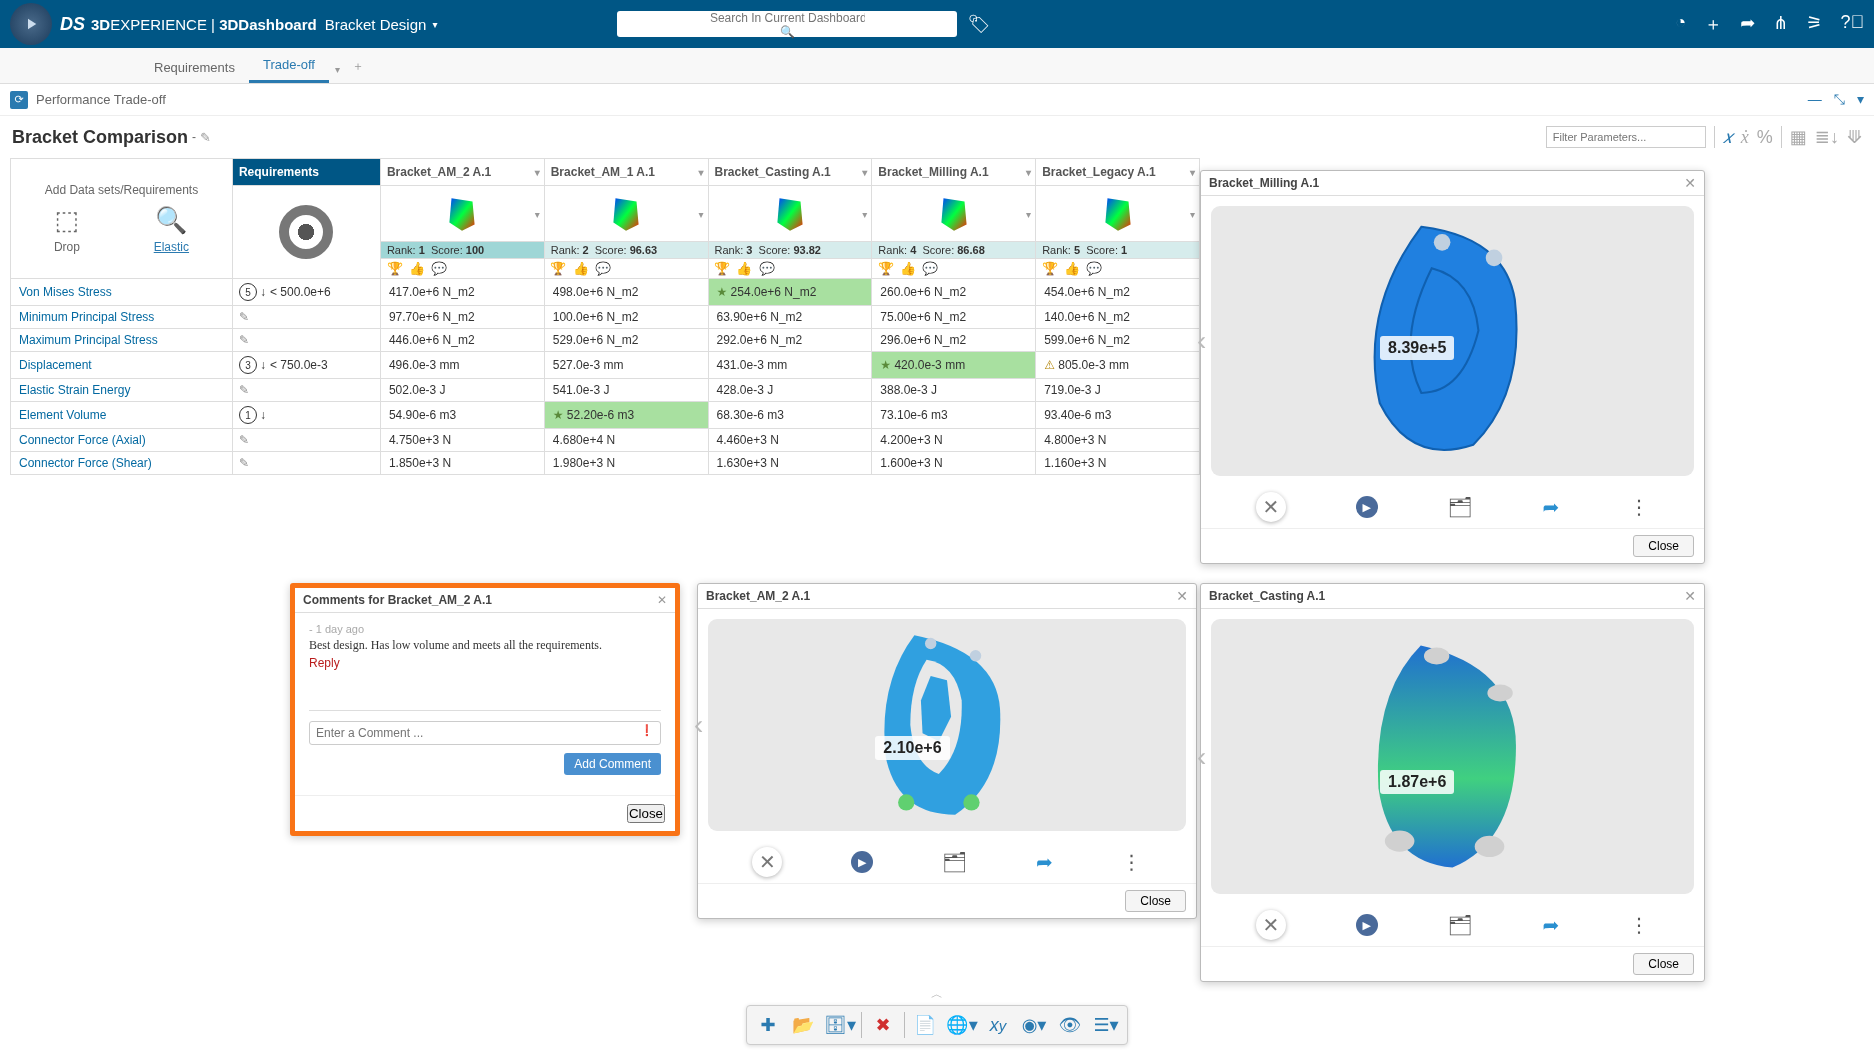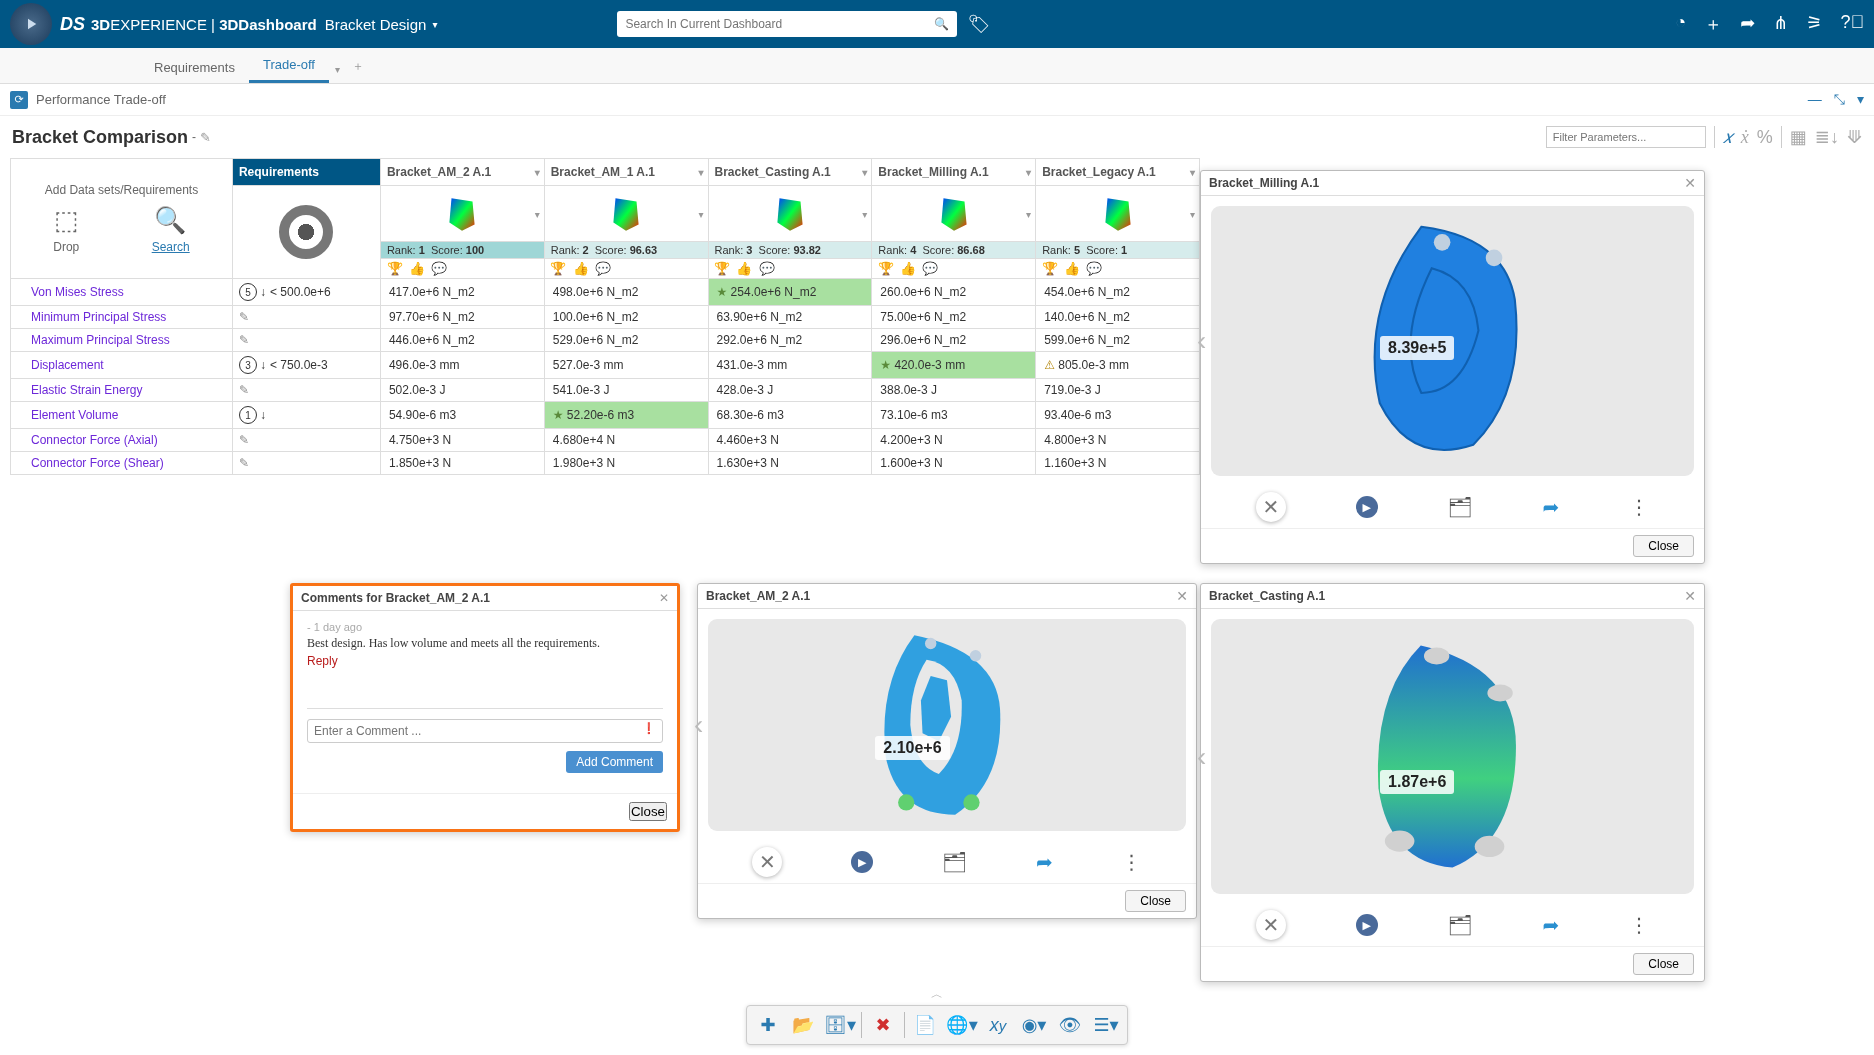--- a/index.html
+++ b/index.html
@@ -5,21 +5,21 @@
 * { box-sizing: border-box; margin: 0; padding: 0; font-family: Arial, sans-serif; }
 body { background: #fff; font-size: 12px; color: #333; overflow: hidden; width:1874px;height:1055px;}
 .topbar { background: #005685; color: #fff; height: 48px; display: flex; align-items: center; padding: 0 10px; }
 .compass { width:42px;height:42px;border-radius:50%;background:radial-gradient(circle,#4a6a8a,#1a3a5a);margin-right:8px;display:flex;align-items:center;justify-content:center;}
 .compass svg{width:18px;height:18px;}
 .logo { font-style: italic; font-weight: bold; font-size: 18px; margin-right:6px;}
 .brand { font-size:15px; }
 .brand b{font-weight:bold;}
 .dbtitle { font-size:15px;margin-left:8px;}
 .caret-down { margin-left:6px; font-size:10px;}
-.search-box { margin-left: 180px; width: 340px; height:26px; background:#fff; border-radius:3px; display:flex; align-items:center; padding:0 8px;}
+.search-box { margin-left: 180px; width: 340px; height:26px; background:#fff; border-radius:3px; display:flex; align-items:center; padding:0 8px;flex-direction:column;}
 .search-box input { flex:1;border:none;outline:none;font-size:12px;color:#666;}
 .tag-icon { margin-left:10px;color:#fff;font-size:18px;}
 .topbar-right { margin-left:auto; display:flex; gap:18px; font-size:18px;}
 .topbar-right span { cursor:pointer;}
 .tabbar { background:#f8f8f8; border-bottom:1px solid #ddd; height:36px; display:flex; align-items:flex-end; padding-left:140px;}
 .tab { padding:8px 14px; color:#666; font-size:13px; cursor:pointer;}
 .tab.active { color:#2a7ab0; border-bottom:3px solid #2a7ab0;}
 .tab-add { padding:8px 12px; color:#999;}
 .widget-header { background:#fff;border-bottom:1px solid #eee;height:32px;display:flex;align-items:center;padding:0 10px;}
 .widget-header .wicon{width:18px;height:18px;background:#2a7ab0;color:#fff;display:flex;align-items:center;justify-content:center;font-size:11px;margin-right:8px;border-radius:2px;}
@@ -53,21 +53,21 @@
 .design-head .chev{position:absolute;right:4px;top:50%;transform:translateY(-50%);color:#999;font-size:10px;}
 .thumb-cell{text-align:center;padding:4px;height:56px;position:relative;}
 .thumb-cell .chev{position:absolute;right:4px;top:50%;transform:translateY(-50%);color:#999;font-size:10px;}
 .mini-bracket{width:42px;height:42px;margin:0 auto;}
 .rank-row td{background:#d6ecec;padding:2px 6px;font-size:11px;color:#333;}
 .rank-row td.first{background:#9fd6d6;}
 .icon-row td{padding:2px 6px;color:#999;}
 .icon-row td .trophy.gold{color:#d4a017;}
 .icon-row td .comment.active{color:#2a7ab0;}
 .icon-row td span{margin-right:6px;font-size:13px;}
-.param-label{padding:4px 20px;width:210px;color:#6d28d9;}
+.param-label{padding:4px 8px;width:210px;color:#0369a1;}
 .req-cell{padding:4px 6px;text-align:center;width:140px;white-space:nowrap;}
 .req-cell .circ{display:inline-flex;width:18px;height:18px;border:1.5px solid #333;border-radius:50%;align-items:center;justify-content:center;font-size:10px;margin-right:3px;}
 .req-cell .arrow{font-size:12px;margin-right:4px;}
 .req-cell .pencil{color:#888;}
 .val-cell{padding:4px 8px;white-space:nowrap;}
 .val-cell.best{background:#a8e0a0;}
 .val-cell.star::before{content:"★ ";color:#5a8a3a;}
 .val-cell.warn::before{content:"⚠ ";color:#b08000;}
 
 .preview-panel{position:absolute;background:#fff;border:1px solid #bbb;box-shadow:0 2px 8px rgba(0,0,0,.2);border-radius:3px;}
@@ -79,21 +79,21 @@
 .preview-panel .pp-val{position:absolute;background:rgba(255,255,255,.85);padding:3px 8px;border-radius:3px;font-size:16px;font-weight:bold;color:#222;}
 .preview-panel .pp-nav{position:absolute;top:50%;transform:translateY(-50%);color:#bbb;font-size:28px;cursor:pointer;}
 .preview-panel .pp-nav.left{left:-4px;}
 .preview-panel .pp-tools{display:flex;align-items:center;justify-content:space-around;padding:6px 20px;}
 .preview-panel .pp-tool{font-size:20px;color:#555;cursor:pointer;}
 .preview-panel .pp-tool.x{width:30px;height:30px;border-radius:50%;background:#fff;box-shadow:0 1px 4px rgba(0,0,0,.3);display:flex;align-items:center;justify-content:center;color:#777;}
 .preview-panel .pp-tool.play{width:22px;height:22px;border-radius:50%;background:#4a6a9a;color:#fff;display:flex;align-items:center;justify-content:center;font-size:11px;}
 .preview-panel .pp-footer{display:flex;justify-content:flex-end;padding:6px 10px;border-top:1px solid #eee;}
 .preview-panel .pp-btn{border:1px solid #bbb;background:#f5f5f5;padding:3px 14px;font-size:12px;border-radius:3px;cursor:pointer;}
 
-.comments-panel{position:absolute;left:290px;top:583px;width:390px;background:#fff;border:3px solid #f97316;box-shadow:0 2px 8px rgba(0,0,0,.2);border-radius:3px;}
+.comments-panel{position:absolute;left:290px;top:583px;width:390px;background:#fff;border:5px solid #f97316;box-shadow:0 2px 8px rgba(0,0,0,.2);border-radius:3px;}
 .comments-panel .cp-head{padding:5px 8px;border-bottom:1px solid #ddd;display:flex;}
 .comments-panel .cp-title{font-size:12px;font-weight:bold;color:#444;}
 .comments-panel .cp-close{margin-left:auto;color:#999;cursor:pointer;}
 .comments-panel .cp-body{padding:10px 14px;}
 .comments-panel .cp-meta{font-size:11px;color:#aaa;}
 .comments-panel .cp-text{font-size:12px;color:#333;margin:3px 0;font-family:Liberation Serif, serif;}
 .comments-panel .cp-reply{font-size:12px;color:#b91c1c;cursor:pointer;}
 .comments-panel hr{border:none;border-top:1px solid #ddd;margin:40px 0 10px;}
 .comments-panel .cp-input-wrap{border:1px solid #ccc;border-radius:3px;padding:4px 6px;position:relative;}
 .comments-panel .cp-input{border:none;outline:none;width:100%;font-size:12px;color:#666;}
@@ -179,21 +179,21 @@
           <tr>
   <td class="add-cell" rowspan="4">
     <div class="add-label">Add Data sets/Requirements</div>
     <div class="add-btns">
       <div class="add-btn">
                   <span class="big">⬚</span>
                   <span class="lbl">Drop</span>
                 </div>
       <div class="add-btn search">
                   <span class="big">🔍</span>
-                  <span class="lbl" style="text-decoration:underline;">Search</span>
+                  <span class="lbl" style="text-decoration:underline;">Elastic</span>
                 </div>
     </div>
   </td>
   <th class="req-head">Requirements</th>
   <th class="design-head"><span>Bracket_AM_2 A.1</span><span class="chev">▾</span></th>
   <th class="design-head"><span>Bracket_AM_1 A.1</span><span class="chev">▾</span></th>
   <th class="design-head"><span>Bracket_Casting A.1</span><span class="chev">▾</span></th>
   <th class="design-head"><span>Bracket_Milling A.1</span><span class="chev">▾</span></th>
   <th class="design-head"><span>Bracket_Legacy A.1</span><span class="chev">▾</span></th>
 </tr>

